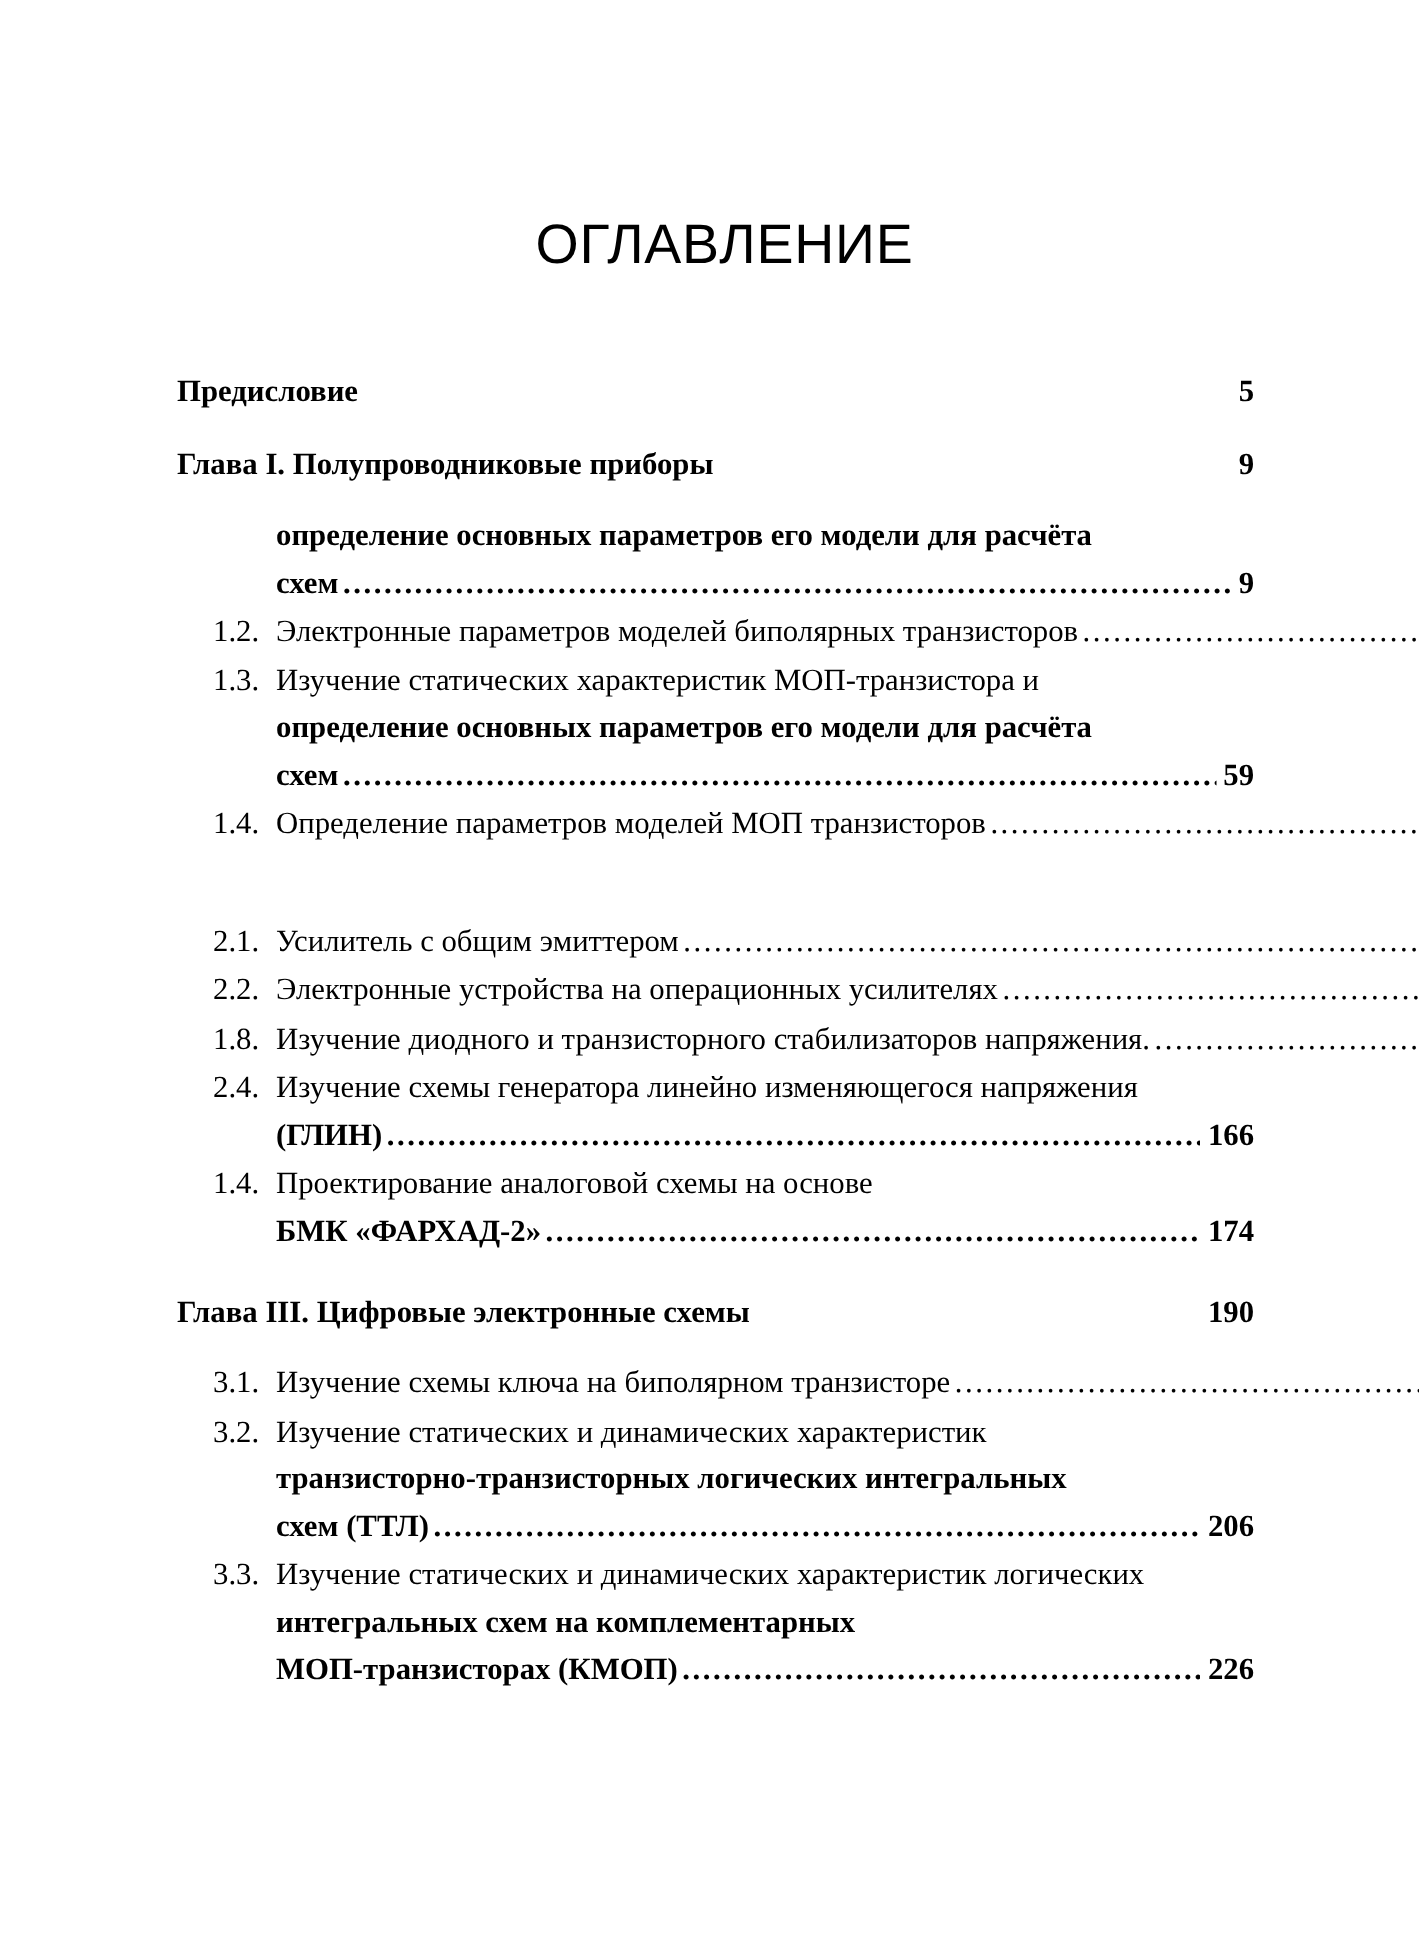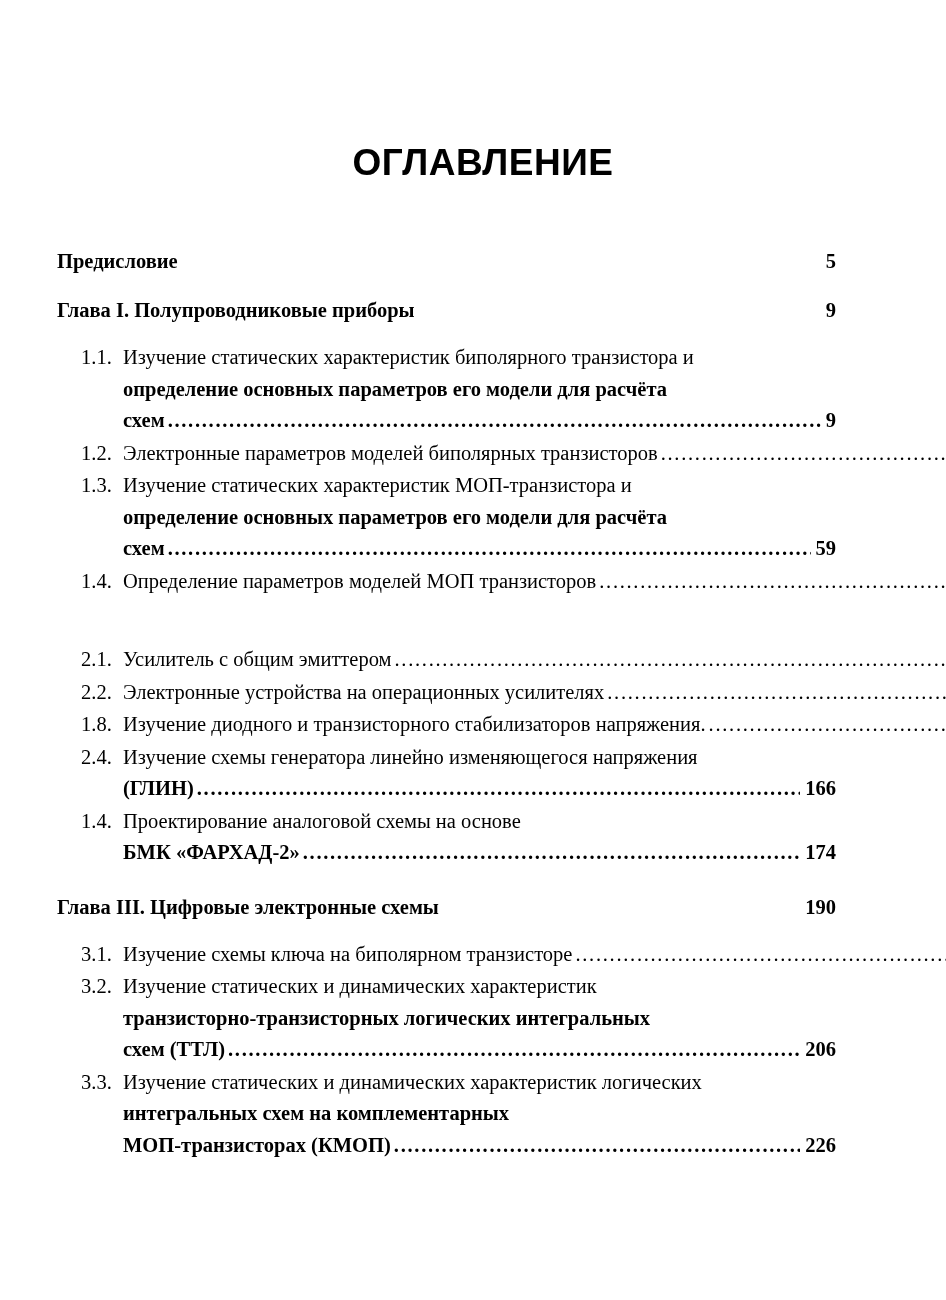--- a/index.html
+++ b/index.html
@@ -17,31 +17,31 @@
   }
   .page {
     width: 946px;
     height: 1300px;
     box-sizing: border-box;
     padding: 0;
     position: relative;
   }
   .toc-title {
     font-family: "Liberation Sans", sans-serif;
-    font-weight: bold;
+    font-weight: normal;
     font-size: 37px;
     text-align: center;
     letter-spacing: 0.5px;
     margin: 0;
     padding-top: 142px;
     padding-left: 20px;
   }
   .toc-body {
     margin-top: 66px;
-    padding-left: 57px;
+    padding-left: 118px;
     padding-right: 110px;
   }
 
   
   .lvl0 {
     font-weight: bold;
     font-size: 20.5px;
     display: flex;
     justify-content: space-between;
     align-items: baseline;
@@ -110,27 +110,20 @@
     <div class="gap-chapter"></div>
 
     <div class="lvl0">
       <span class="label">Глава I. Полупроводниковые приборы</span>
       <span class="page-num">9</span>
     </div>
 
     <div class="gap-after-chapter"></div>
 
     <div class="entry">
-      <div class="first-line">
-        <span class="num">1.1.</span>
-        <span class="text-wrap">
-          <span class="txt">Изучение статических характеристик биполярного транзистора и</span>
-          <span class="nodots"></span>
-        </span>
-      </div>
       <div class="cont">
         <span class="txt">определение основных параметров его модели для расчёта</span>
         <span class="nodots"></span>
       </div>
       <div class="cont">
         <span class="txt">схем</span>
         <span class="dots">.................................................................................................................</span>
         <span class="pg">9</span>
       </div>
     </div>

